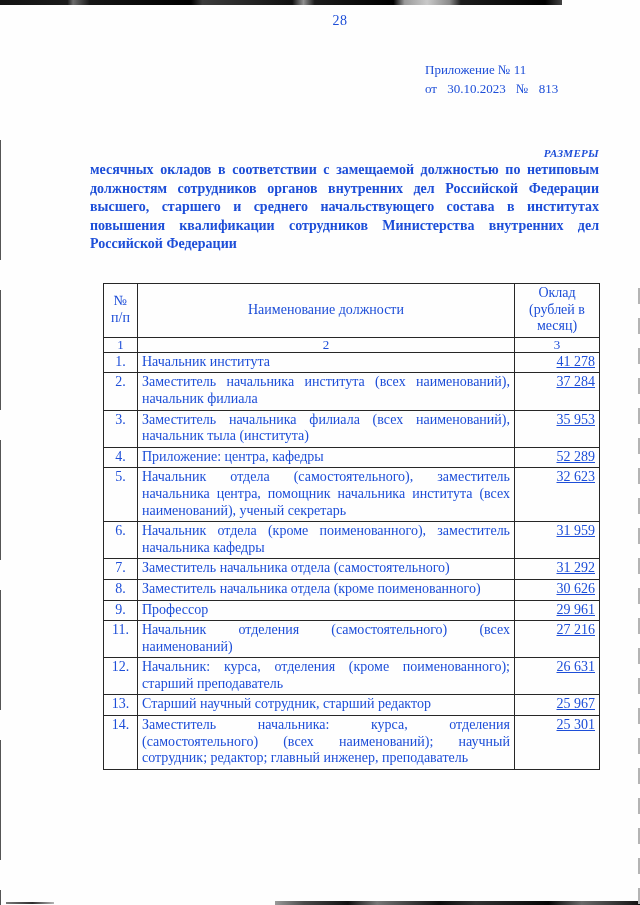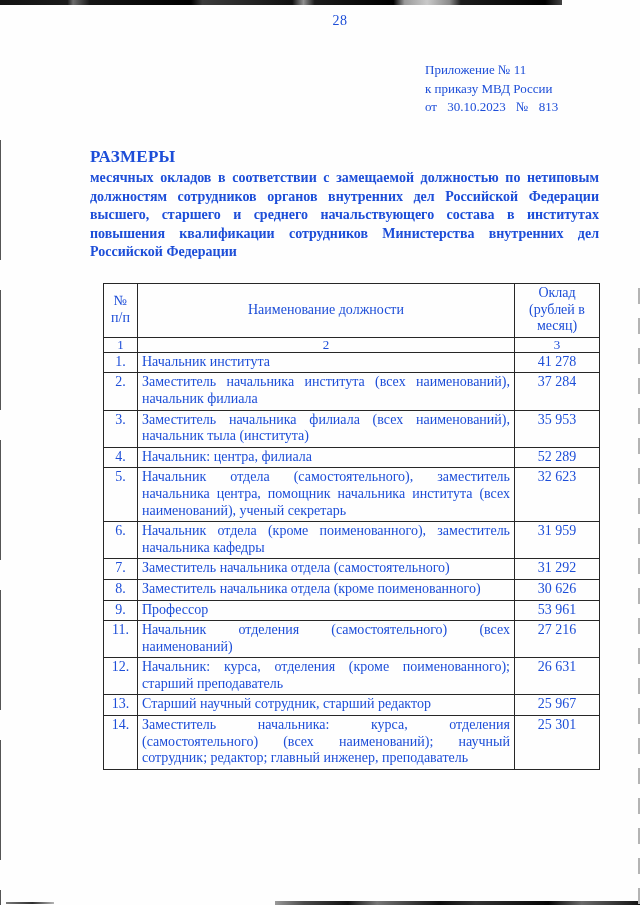--- a/index.html
+++ b/index.html
@@ -59,24 +59,25 @@
     white-space: nowrap;
   }
   .appendix .order-line { word-spacing: 7px; font-family: Liberation Serif, serif; }
 
   
   .title-block {
     position: absolute; top: 147px; left: 90px; width: 509px;
     font-weight: bold;
   }
   .title-heading {
-    text-align: left;
-    font-size: 17px;
+    text-align: right;
+    font-size: 11px;
     letter-spacing: 0.3px;
     margin: 0 0 2px 0;
+    font-style: italic;
   }
   .title-body {
     margin: 0;
     font-size: 14px;
     line-height: 18.6px;
     text-align: justify;
   }
 
   
   table.salary {
@@ -92,21 +93,21 @@
   table.salary col.c3 { width: 85px; }
   table.salary th, table.salary td {
     border: 1px solid #272727;
     padding: 1px 4px 2px 4px;
     vertical-align: top;
     font-weight: normal;
   }
   table.salary th { text-align: center; vertical-align: middle; }
   td.cell-num { text-align: center; }
   td.cell-name { text-align: justify; padding-left: 6px; padding-right: 5px; }
-  td.cell-salary { text-align: center; white-space: nowrap; }
+  td.cell-salary { text-align: right; white-space: nowrap; text-decoration: underline; }
   tr.index-row td {
     text-align: center;
     font-size: 13px;
     line-height: 13px;
     padding: 0 0 1px 0;
   }
   th.h-col3 { padding-left: 2px; padding-right: 2px; }
 </style>
 </head>
 <body>
@@ -116,21 +117,20 @@
   <div class="scan-top"></div>
   <div class="scan-bottom"></div>
   <div class="scan-bottom-left"></div>
   <div class="scan-right"></div>
   <div class="scan-left"></div>
 
   <div class="page-number">28</div>
 
   <div class="appendix">
     <div>Приложение № 11</div>
-    <div>к приказу МВД России</div>
     <div class="order-line">от 30.10.2023 № 813</div>
   </div>
 
   <div class="title-block">
     <div class="title-heading">РАЗМЕРЫ</div>
     <p class="title-body">месячных окладов в соответствии с замещаемой должностью по нетиповым должностям сотрудников органов внутренних дел Российской Федерации высшего, старшего и среднего начальствующего состава в институтах повышения квалификации сотрудников Министерства внутренних дел Российской Федерации</p>
   </div>
 
   <table class="salary">
     <colgroup>
@@ -161,21 +161,21 @@
         <td class="cell-name">Заместитель начальника института (всех наименований), начальник филиала</td>
         <td class="cell-salary">37 284</td>
       </tr>
       <tr>
         <td class="cell-num">3.</td>
         <td class="cell-name">Заместитель начальника филиала (всех наименований), начальник тыла (института)</td>
         <td class="cell-salary">35 953</td>
       </tr>
       <tr>
         <td class="cell-num">4.</td>
-        <td class="cell-name">Начальник: центра, филиала</td>
+        <td class="cell-name">Приложение: центра, кафедры</td>
         <td class="cell-salary">52 289</td>
       </tr>
       <tr>
         <td class="cell-num">5.</td>
         <td class="cell-name">Начальник отдела (самостоятельного), заместитель начальника центра, помощник начальника института (всех наименований), ученый секретарь</td>
         <td class="cell-salary">32 623</td>
       </tr>
       <tr>
         <td class="cell-num">6.</td>
         <td class="cell-name">Начальник отдела (кроме поименованного), заместитель начальника кафедры</td>
@@ -187,21 +187,21 @@
         <td class="cell-salary">31 292</td>
       </tr>
       <tr>
         <td class="cell-num">8.</td>
         <td class="cell-name">Заместитель начальника отдела (кроме поименованного)</td>
         <td class="cell-salary">30 626</td>
       </tr>
       <tr>
         <td class="cell-num">9.</td>
         <td class="cell-name">Профессор</td>
-        <td class="cell-salary">53 961</td>
+        <td class="cell-salary">29 961</td>
       </tr>
       <tr>
         <td class="cell-num">11.</td>
         <td class="cell-name">Начальник отделения (самостоятельного) (всех наименований)</td>
         <td class="cell-salary">27 216</td>
       </tr>
       <tr>
         <td class="cell-num">12.</td>
         <td class="cell-name">Начальник: курса, отделения (кроме поименованного); старший преподаватель</td>
         <td class="cell-salary">26 631</td>

